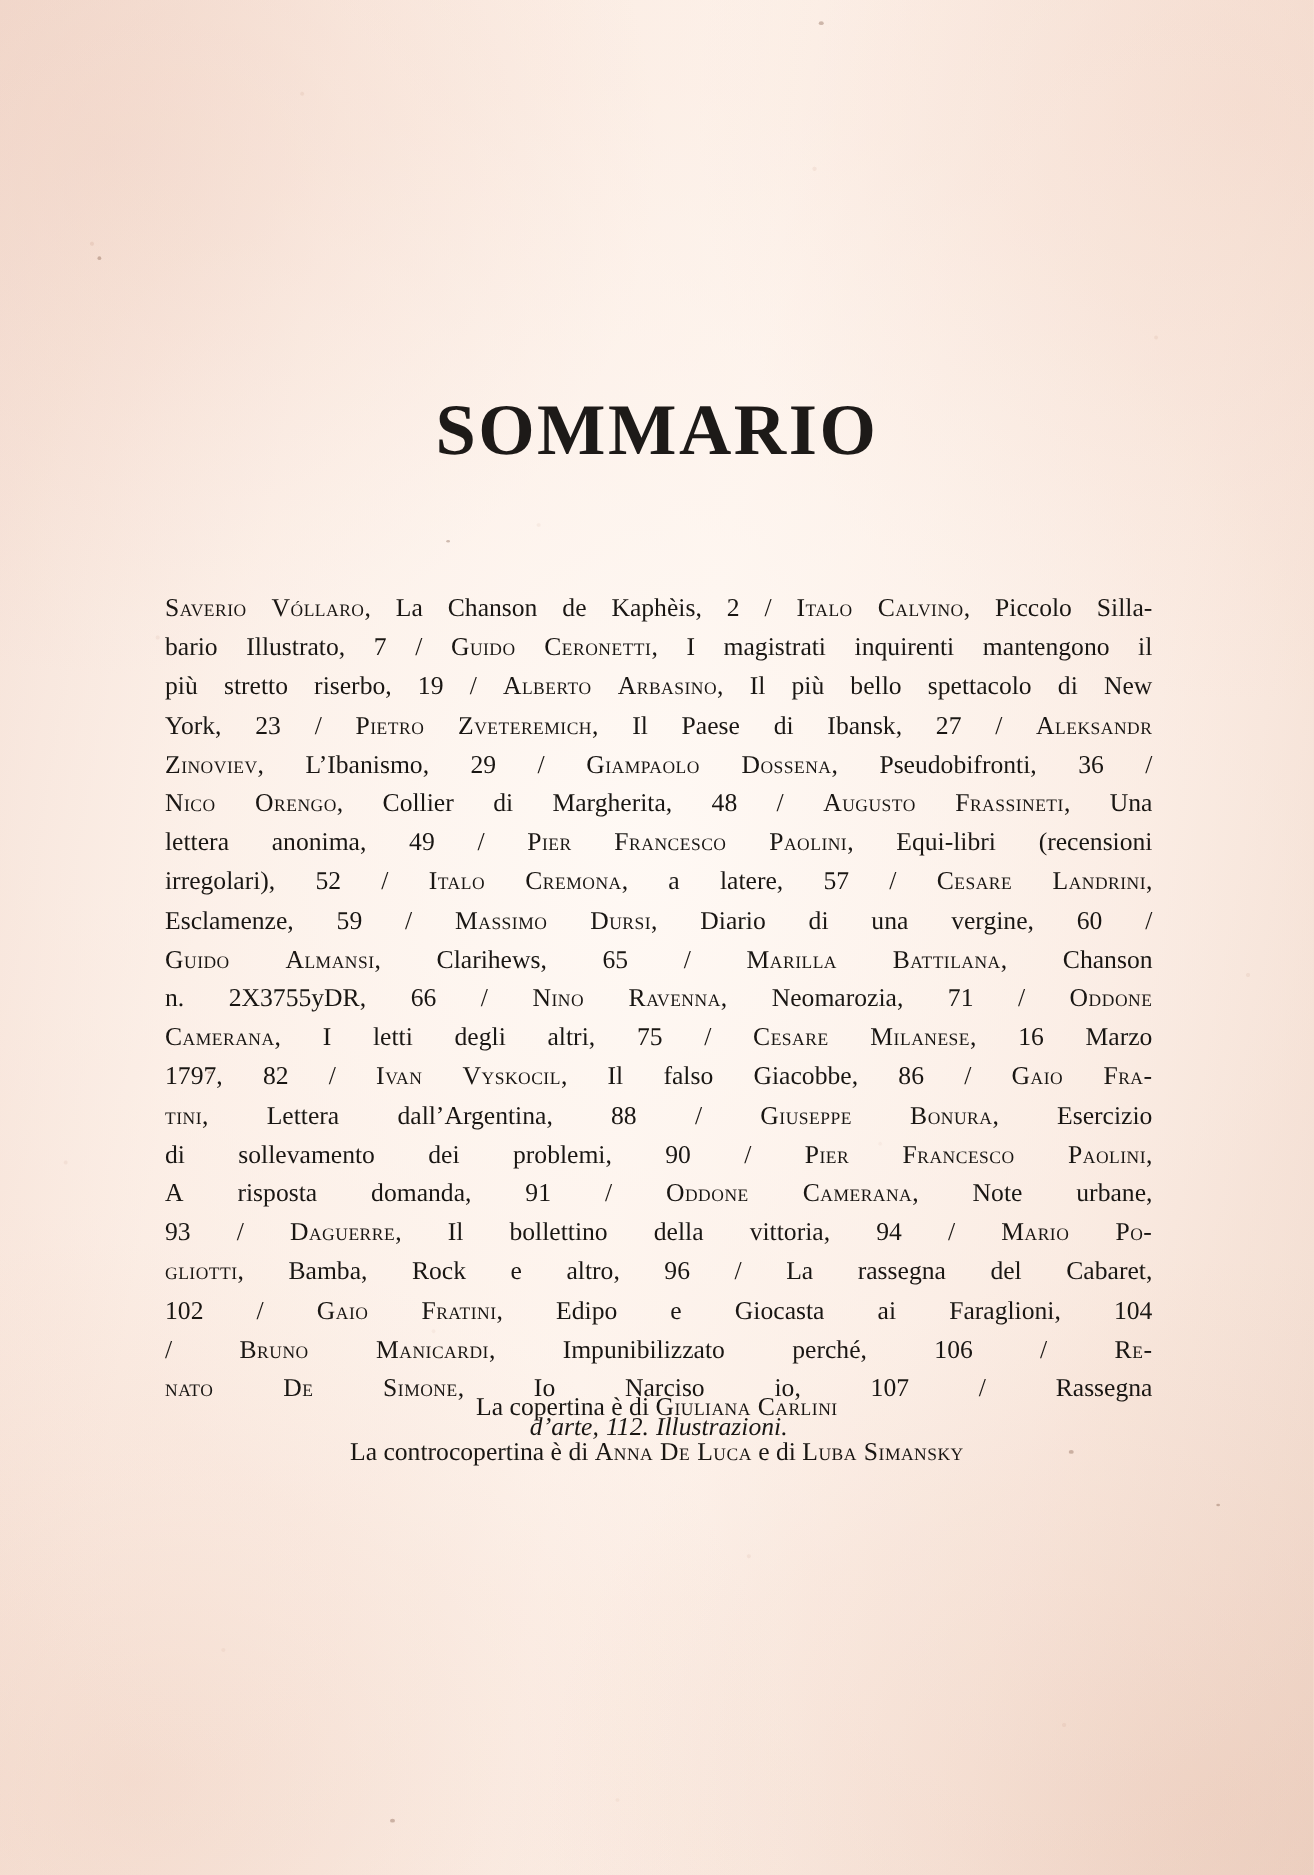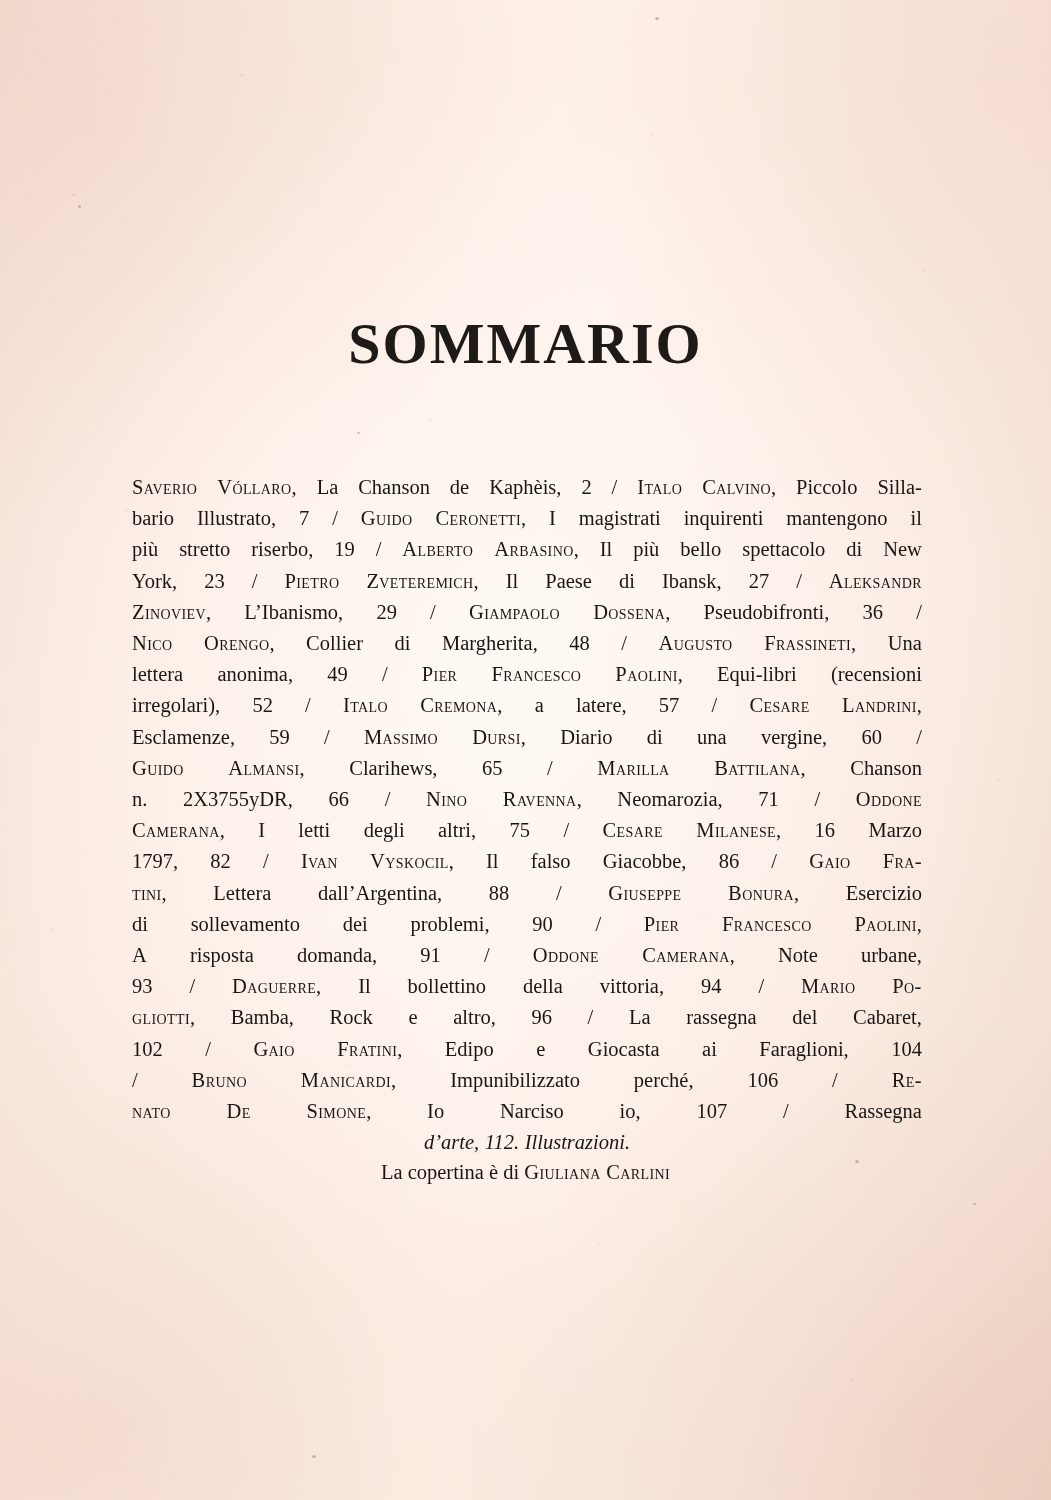--- a/index.html
+++ b/index.html
@@ -103,21 +103,21 @@
   }
   .sc {
     font-variant: small-caps;
     letter-spacing: 0.4px;
   }
 
   .credits {
     position: absolute;
     left: 0;
     right: 0;
-    top: 1154px;
+    top: 1108px;
     text-align: center;
     color: #191613;
     font-size: 20.5px;
     line-height: 36px;
   }
   .credits div { white-space: nowrap; }
 
   
   .mark {
     position: absolute;
@@ -389,20 +389,21 @@
           <span><span>io,</span></span>
           <span><span>107</span></span>
           <span><span>/</span></span>
           <span><span>Rassegna</span></span>
         </span>
         <span class="ln c"><span>d’arte, 112. Illustrazioni.</span></span>
       </div>
 
     <div class="credits" id="credits">
         <div><span>La copertina è di </span><span class="sc">Giuliana Carlini</span></div>
+        <div><span>La controcopertina è di </span><span class="sc">Anna De Luca</span><span> e di </span><span class="sc">Luba Simansky</span></div>
       </div>
   </div>
 
   <span class="mark" style="left:655px;top:17px;width:4px;height:3px;"></span>
   <span class="mark" style="left:78px;top:205px;width:3px;height:3px;"></span>
   <span class="mark" style="left:357px;top:432px;width:3px;height:2px;"></span>
   <span class="mark" style="left:166px;top:857px;width:4px;height:2px;"></span>
   <span class="mark" style="left:855px;top:1160px;width:4px;height:3px;"></span>
   <span class="mark" style="left:973px;top:1203px;width:3px;height:2px;"></span>
   <span class="mark" style="left:312px;top:1455px;width:4px;height:3px;"></span>

